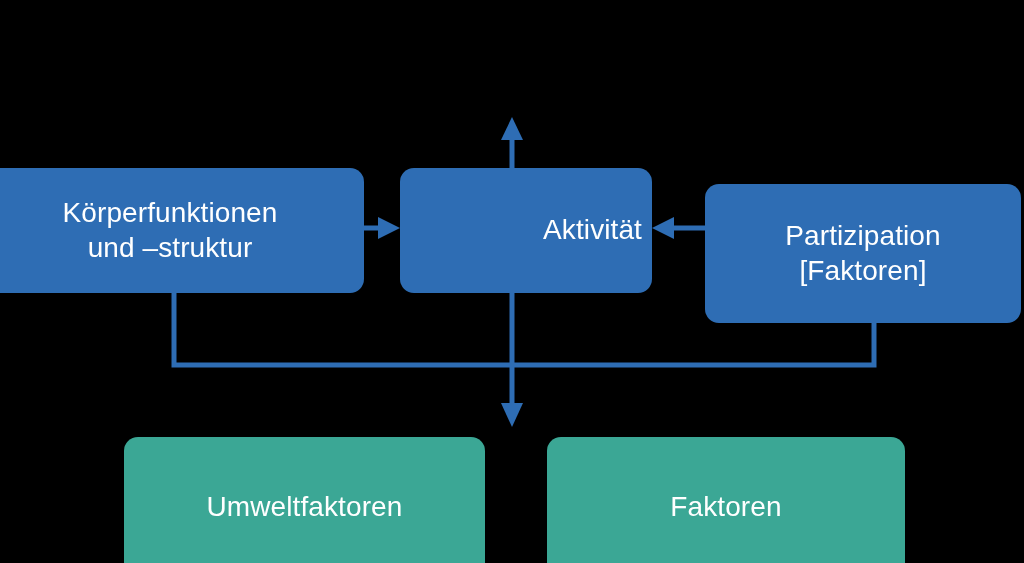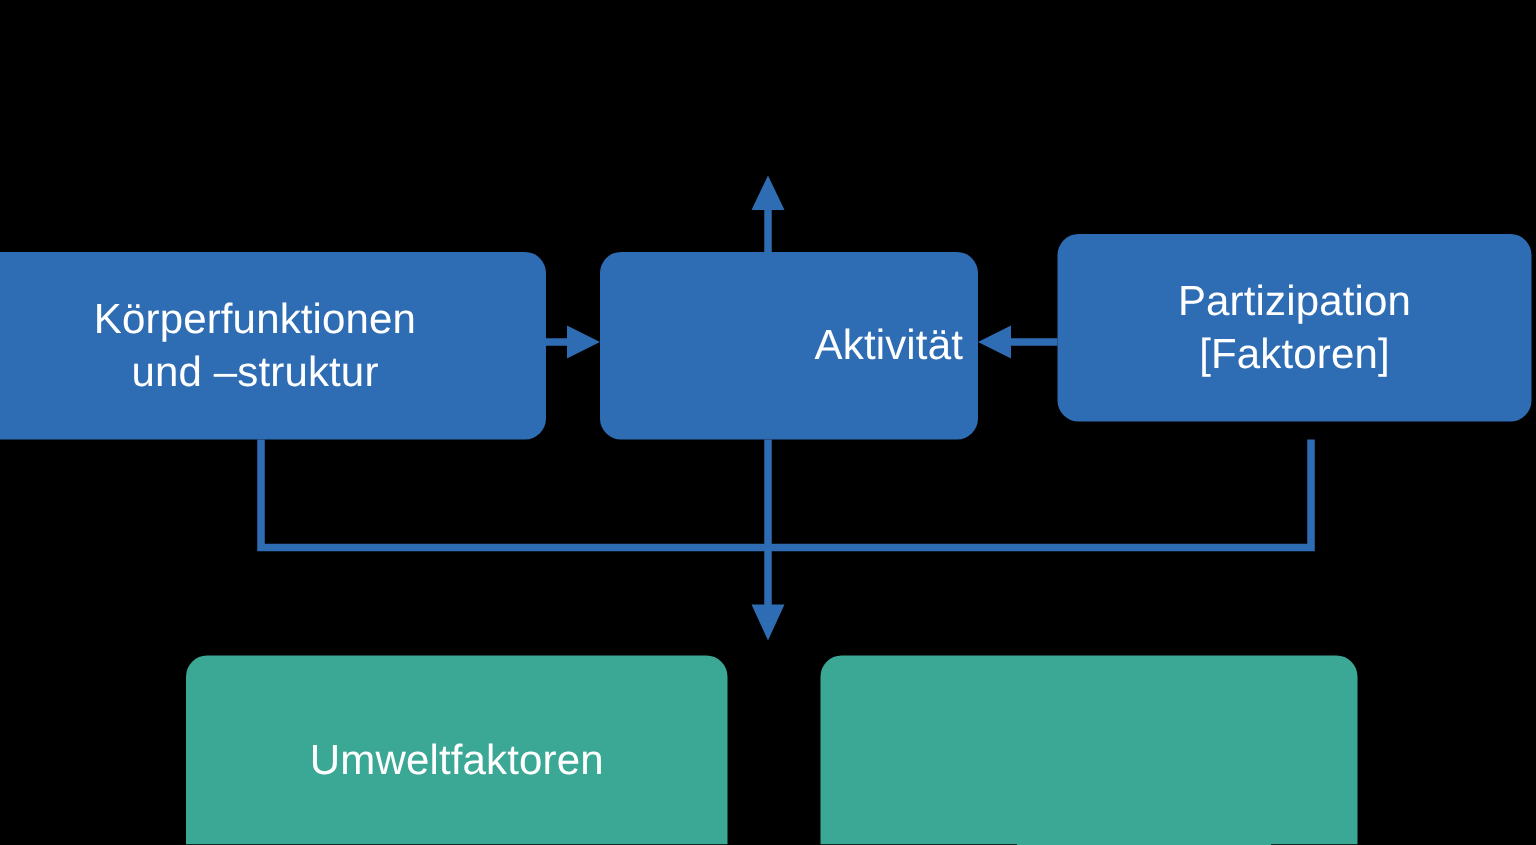--- a/index.html
+++ b/index.html
@@ -37,22 +37,22 @@
     width: 388px; height: 125px;
     font-size: 28px;
   }
   #node-aktivitaet {
     left: 400px;  top: 168px;
     width: 252px; height: 125px;
     font-size: 28px;
     justify-content: flex-end;
   }
   #node-partizipation {
-    left: 705px;  top: 156px;
-    width: 316px; height: 125px;
+    left: 705px;  top: 184px;
+    width: 316px; height: 139px;
     font-size: 28px;
   }
   #node-umwelt {
     left: 124px;  top: 437px;
     width: 361px; height: 140px;
     font-size: 28px;
   }
   #node-personen {
     left: 547px;  top: 437px;
     width: 358px; height: 140px;
@@ -120,16 +120,17 @@
   </div>
 
   <div class="node node-green" id="node-umwelt">
     <div>
       <div>Umweltfaktoren</div>
     </div>
   </div>
 
   <div class="node node-green" id="node-personen">
     <div>
+      <div>Faktoren</div>
     </div>
   </div>
 
 </div>
 
 </body></html>

